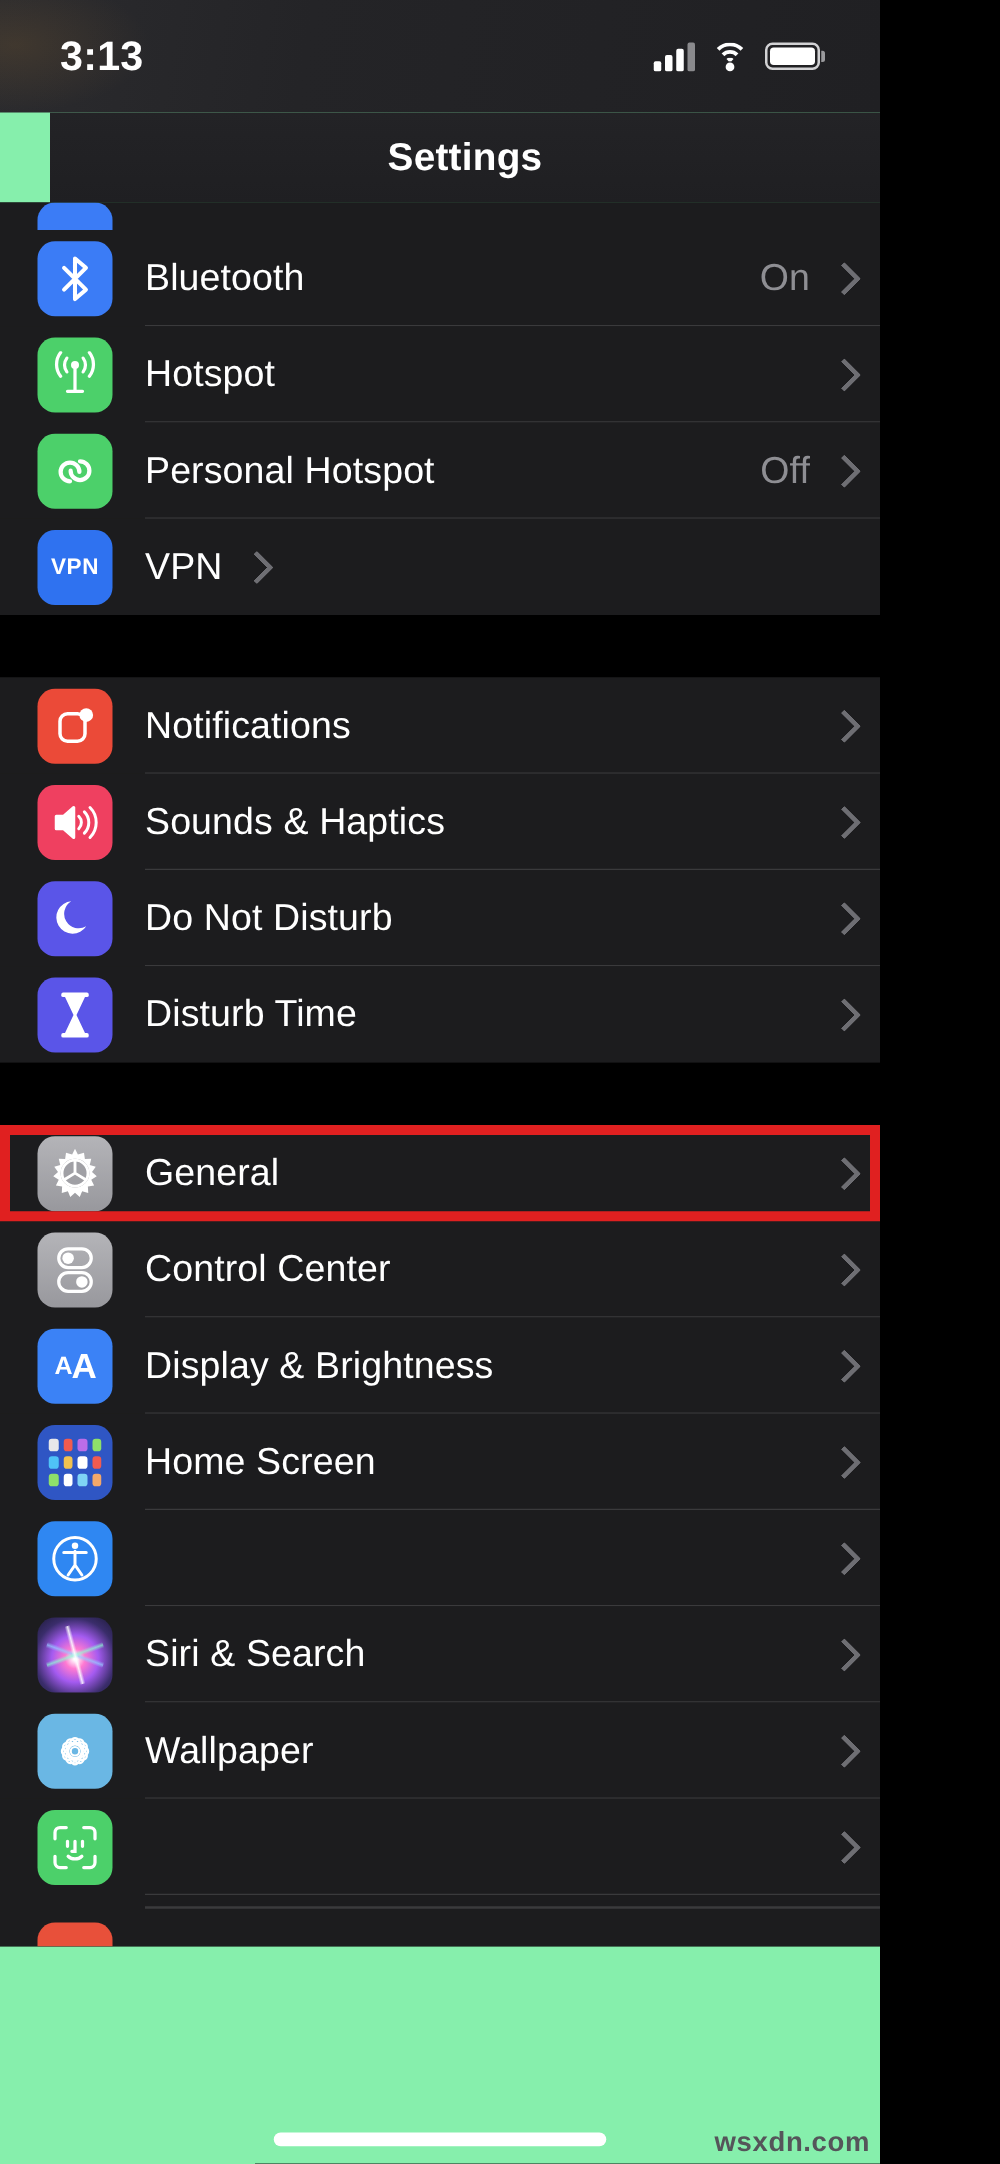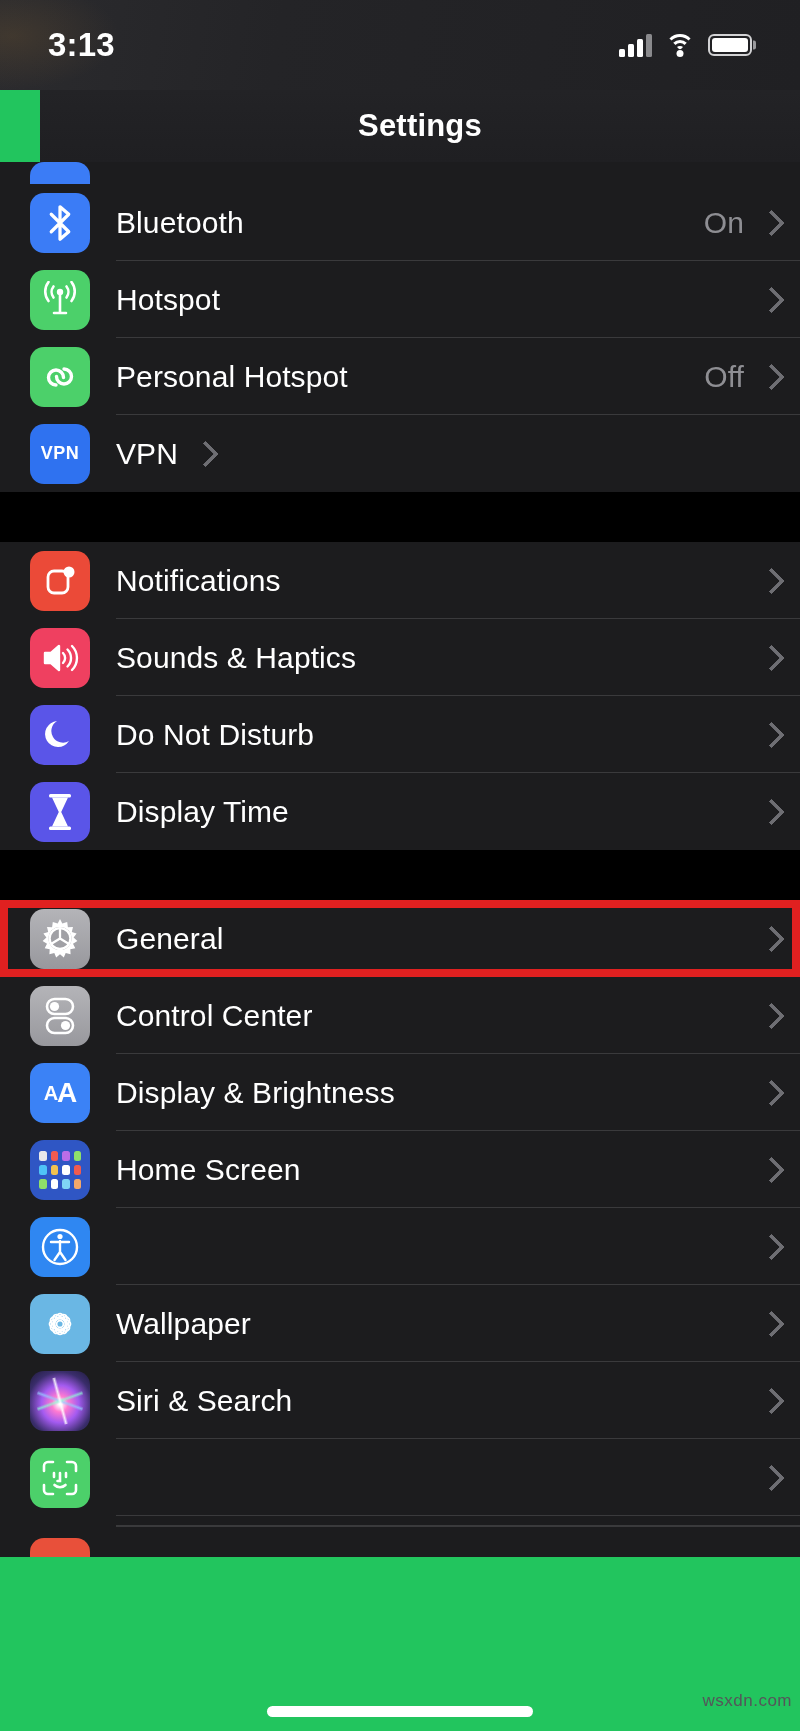--- a/index.html
+++ b/index.html
@@ -5,22 +5,22 @@
 <style>
   * { margin:0; padding:0; box-sizing:border-box; }
   html,body {
     width:800px; height:1731px;
     background:#000;
     font-family:"Liberation Sans", sans-serif;
     overflow:hidden;
   }
   #phone {
     position:relative;
-    width:800px; height:1731px;
-    background:#22c55e;
+    width:704px; height:1731px;
+    background:#86efac;
     overflow:hidden;
   }
 
   
   .statusbar {
     position:relative;
     height:90px;
     background:linear-gradient(100deg,#2b2b2e 0%,#242427 35%,#202023 100%);
     display:flex; align-items:center;
     padding:0 48px;
@@ -125,22 +125,22 @@
     z-index:5;
   }
 
   
   .home-ind {
     position:absolute; left:50%; transform:translateX(-50%);
     bottom:14px; width:266px; height:11px;
     background:#fff; border-radius:6px; z-index:8;
   }
   .watermark{
-    position:absolute; right:8px; bottom:20px; z-index:8;
-    color:#55555a; font-size:17px; letter-spacing:.5px;
+    position:absolute; right:8px; bottom:4px; z-index:8;
+    color:#55555a; font-size:22px; letter-spacing:.5px;font-weight:bold;
   }
 
   
   .ic-bluetooth { background:#3b7cf6; }
   .ic-bluetooth svg { width:34px; height:40px; }
   .ic-cellular  { background:#4cd06a; }
   .ic-cellular svg { width:40px; height:38px; }
   .ic-hotspot   { background:#4cd06a; }
   .ic-hotspot svg { width:38px; height:38px; }
   .ic-vpn       { background:#2f72f0; color:#fff;
@@ -311,21 +311,21 @@
       </div>
 
       <div class="row">
         <div class="icon ic-screentime">
           <svg viewBox="0 0 28 38" fill="#fff">
             <rect x="3" y="1" width="22" height="3.6" rx="1.5"></rect>
             <rect x="3" y="33.4" width="22" height="3.6" rx="1.5"></rect>
             <path d="M6 4.6 H22 L15.2 19 L22 33.4 H6 L12.8 19 Z"></path>
           </svg>
         </div>
-        <div class="label">Display Time</div>
+        <div class="label">Disturb Time</div>
         <div class="value"></div>
         <div class="chev"></div>
 
       </div>
     </div>
 
     <div class="gap"></div>
 
     <div class="group" style="position:relative;">
 
@@ -408,48 +408,48 @@
             <circle cx="22" cy="11.5" r="2.6" fill="#fff" stroke="none"></circle>
             <path d="M13 17 H31 M22 16 V27 M22 27 L16.5 35 M22 27 L27.5 35"></path>
           </svg>
         </div>
         <div class="value"></div>
         <div class="chev"></div>
         <div class="sep"></div>
       </div>
 
       <div class="row">
+        <div class="icon ic-siri"></div>
+        <div class="label">Siri &amp; Search</div>
+        <div class="value"></div>
+        <div class="chev"></div>
+        <div class="sep"></div>
+      </div>
+
+      <div class="row">
         <div class="icon ic-wall">
           <svg viewBox="0 0 42 42" fill="none" stroke="#fff" stroke-width="1.7">
             <g transform="translate(21,21)">
               <ellipse rx="5.4" ry="10.5"></ellipse>
               <ellipse rx="5.4" ry="10.5" transform="rotate(30)"></ellipse>
               <ellipse rx="5.4" ry="10.5" transform="rotate(60)"></ellipse>
               <ellipse rx="5.4" ry="10.5" transform="rotate(90)"></ellipse>
               <ellipse rx="5.4" ry="10.5" transform="rotate(120)"></ellipse>
               <ellipse rx="5.4" ry="10.5" transform="rotate(150)"></ellipse>
               <circle r="3.4"></circle>
             </g>
           </svg>
         </div>
         <div class="label">Wallpaper</div>
         <div class="value"></div>
         <div class="chev"></div>
         <div class="sep"></div>
       </div>
 
       <div class="row">
-        <div class="icon ic-siri"></div>
-        <div class="label">Siri &amp; Search</div>
-        <div class="value"></div>
-        <div class="chev"></div>
-        <div class="sep"></div>
-      </div>
-
-      <div class="row">
         <div class="icon ic-faceid">
           <svg viewBox="0 0 40 40" fill="none" stroke="#fff" stroke-width="2.6" stroke-linecap="round">
             <path d="M4 13 V8 a4 4 0 0 1 4 -4 H13"></path>
             <path d="M27 4 H32 a4 4 0 0 1 4 4 V13"></path>
             <path d="M36 27 V32 a4 4 0 0 1 -4 4 H27"></path>
             <path d="M13 36 H8 a4 4 0 0 1 -4 -4 V27"></path>
             <path d="M14 15 V19 M26 15 V19"></path>
             <path d="M20 15 V23 H17.5"></path>
             <path d="M14.5 27 a8 8 0 0 0 11 0"></path>
           </svg>

